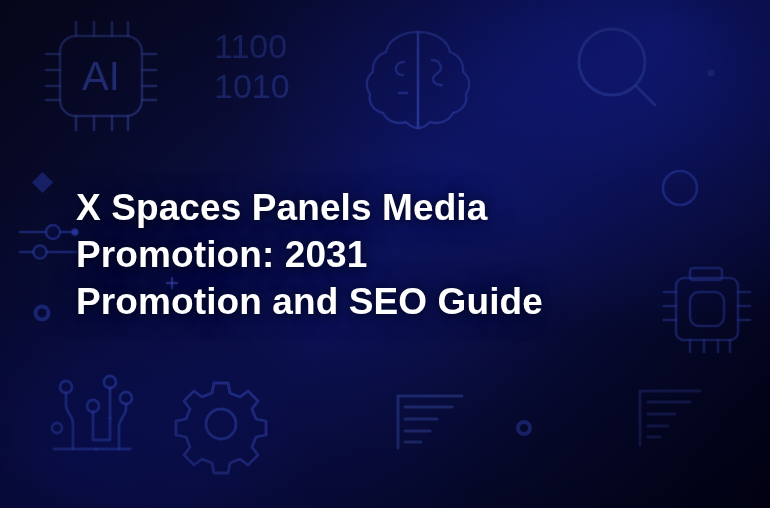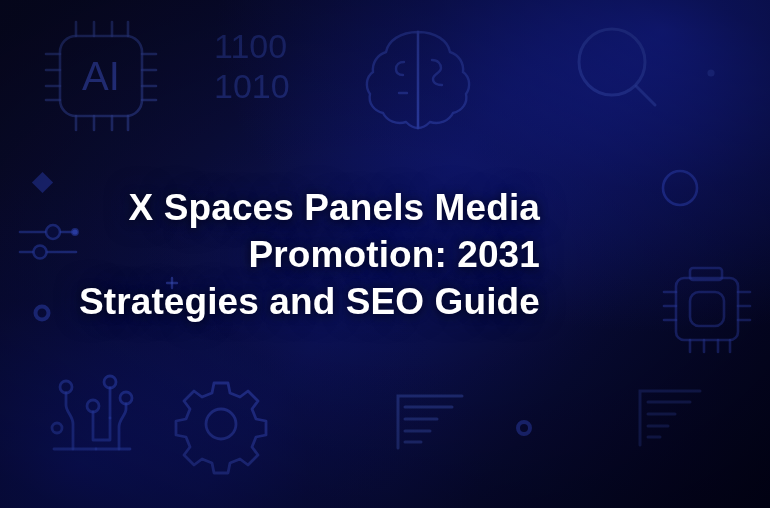--- a/index.html
+++ b/index.html
@@ -36,21 +36,21 @@
   .title-wrap {
     position: absolute;
     left: 0;
     top: 0;
     width: 619px;
     height: 508px;
     display: flex;
     flex-direction: column;
     align-items: center;
     justify-content: center;
-    text-align: right;
+    text-align: left;
   }
   .hero-title {
     margin: 0;
     padding: 0 60px;
     color: #ffffff;
     font-family: "Liberation Sans", sans-serif;
     font-weight: bold;
     font-size: 37px;
     line-height: 47px;
     letter-spacing: 0.1px;
@@ -192,17 +192,17 @@
     </g>
 
   </svg>
 
   <div class="vignette"></div>
 
   <div class="title-wrap">
     <h1 class="hero-title">
       <span class="line">X Spaces Panels Media</span>
       <span class="line">Promotion: 2031</span>
-      <span class="line">Strategies and SEO Guide</span>
+      <span class="line">Promotion and SEO Guide</span>
     </h1>
   </div>
 
 </div>
 
 </body></html>

